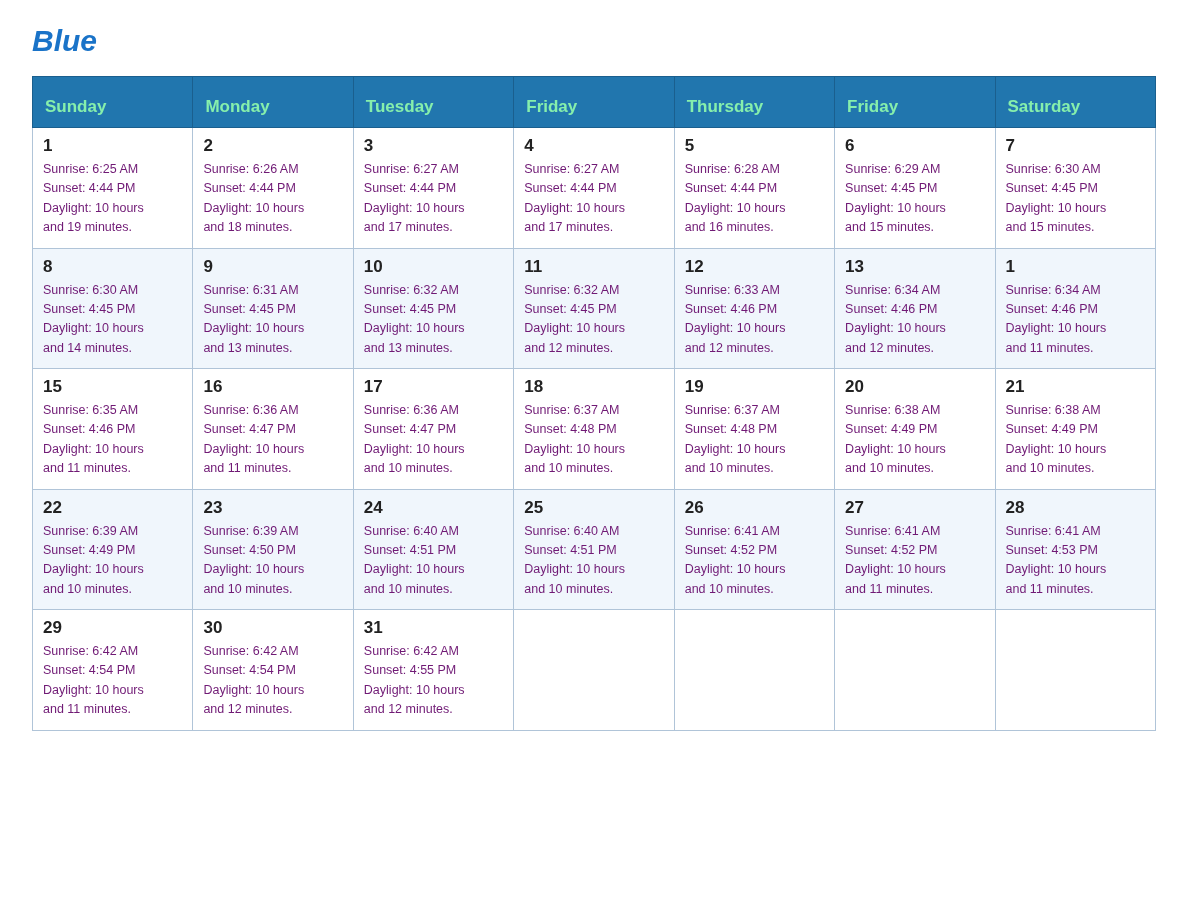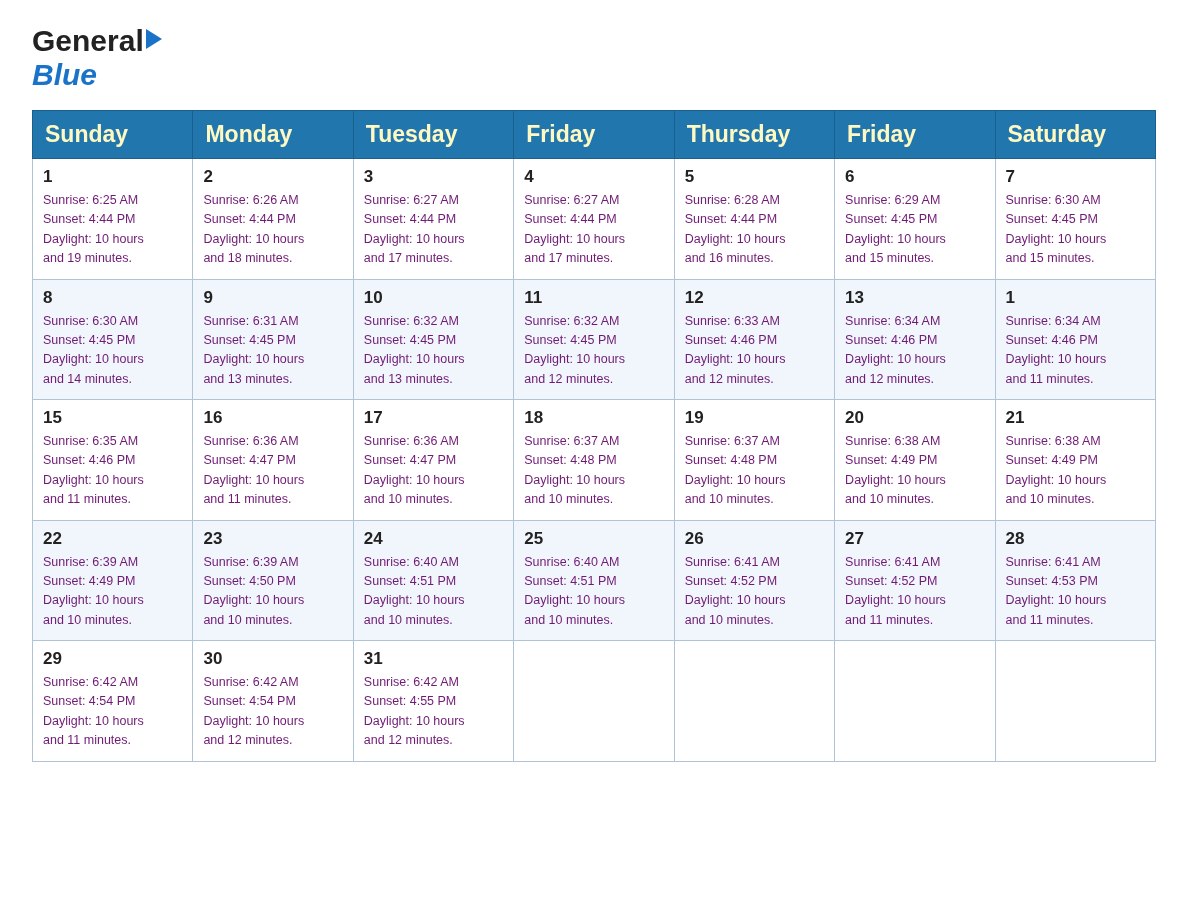--- a/index.html
+++ b/index.html
@@ -36,24 +36,24 @@
       color: #444;
       margin-top: 4px;
     }
     table {
       width: 100%;
       border-collapse: collapse;
       table-layout: fixed;
     }
     thead tr th {
       background: #2176ae;
-      color: #fef9c3;
-      font-size: 23px;
+      color: #86efac;
+      font-size: 17px;
       font-weight: 600;
-      padding: 10px 10px 10px 12px;
+      padding: 20px 10px 10px 12px;
       text-align: left;
       border: 1px solid #1a5f8e;
     }
     tbody tr td {
       border: 1px solid #b0c4d8;
       vertical-align: top;
       padding: 8px 10px 10px 10px;
       min-height: 90px;
       height: 110px;
     }
@@ -104,24 +104,20 @@
       vertical-align: middle;
       position: relative;
       top: -2px;
     }
   </style>
 </head>
 <body>
 
 <div class="header-row">
   <div class="logo">
-    <div class="logo-wrapper">
-      <span class="logo-text-general">General</span>
-      <span class="triangle"></span>
-    </div>
     <div>
       <span class="logo-text-blue">Blue</span>
     </div>
   </div>
   <div class="title-block">
     <div class="month-title"></div>
     <div class="location-title"></div>
   </div>
 </div>
 

